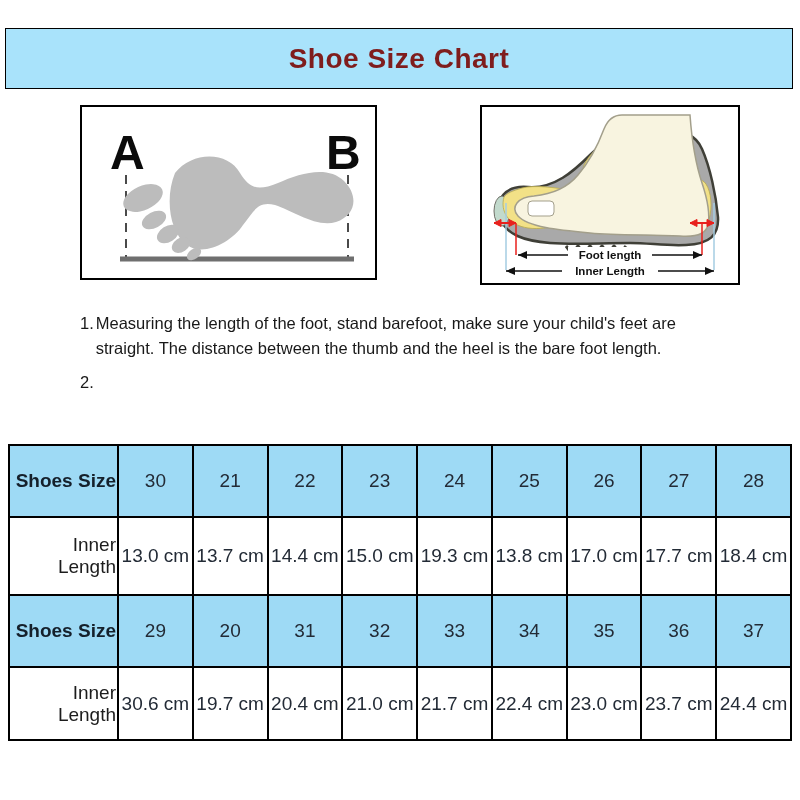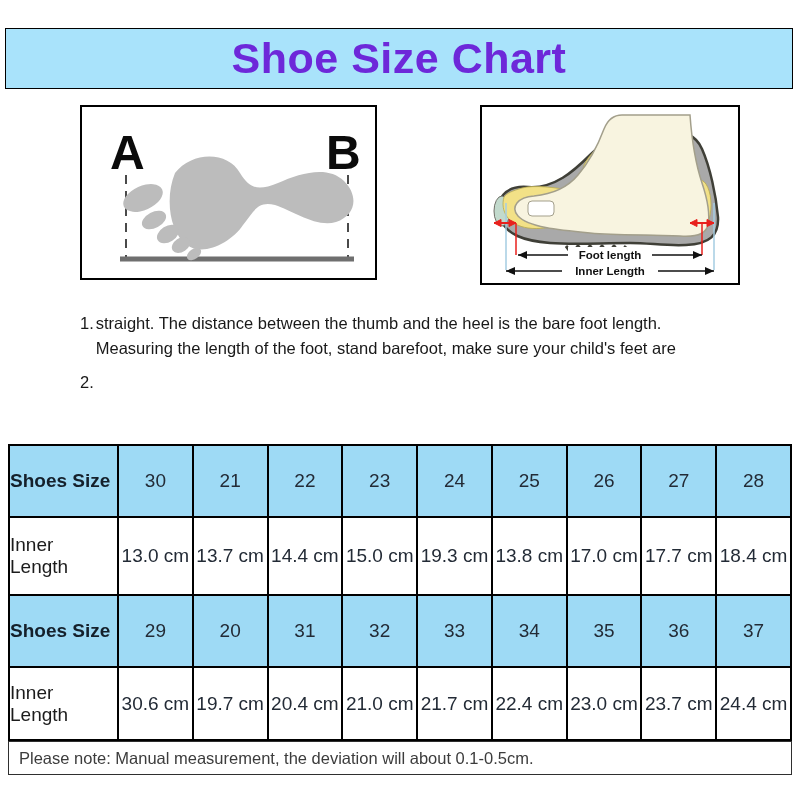--- a/index.html
+++ b/index.html
@@ -5,39 +5,39 @@
   html,body { margin:0; padding:0; background:#ffffff; }
   body { width:800px; height:800px; font-family:"Liberation Sans", sans-serif; }
   .page { position:relative; width:800px; height:800px; overflow:hidden; background:#fff; }
 
   
   .title-band {
     position:absolute; left:5px; top:28px; width:786px; height:59px;
     background:#a9e3fb; border:1px solid #000;
     display:flex; align-items:center; justify-content:center;
   }
-  .title-band h1 { margin:0; font-size:43px; font-weight:700; color:#6d28d9; letter-spacing:.5px; }
+  .title-band h1 { margin:0; font-size:28px; font-weight:700; color:#7f1d1d; letter-spacing:.5px; }
 
   
   .box { position:absolute; background:#fff; border:2px solid #000; box-sizing:content-box; }
   .foot-box { left:80px; top:105px; width:293px; height:171px; }
   .shoe-box { left:480px; top:105px; width:256px; height:176px; }
   .box svg { display:block; width:100%; height:100%; }
 
   
   .instr { position:absolute; left:80px; display:flex; font-size:16.5px; color:#191919; line-height:25px; white-space:nowrap; }
   .instr .num { flex:none; margin-right:2px; }
   .instr .line { display:block; }
   #instr1 { top:311px; }
   #instr2 { top:370px; }
 
   
   .size-table { position:absolute; left:8px; top:444px; width:784px; border-collapse:collapse; table-layout:fixed; }
   .size-table th, .size-table td { border:2px solid #000; font-size:19px; vertical-align:middle; }
-  .size-table th { text-align:left; padding-left:0; color:#15202b; }
+  .size-table th { text-align:right; padding-left:0; color:#15202b; }
   .size-table td { text-align:center; color:#232b36; font-weight:400; }
   .size-table tr.row-blue { background:#9edaf5; }
   .size-table tr.row-white { background:#ffffff; }
   .size-table tr.row-blue th { font-weight:700; }
   .size-table tr.row-white th { font-weight:400; color:#1c1c1c; }
   .size-table tr:nth-child(1) { height:72px; }
   .size-table tr:nth-child(2) { height:78px; }
   .size-table tr:nth-child(3) { height:72px; }
   .size-table tr:nth-child(4) { height:73px; }
   col.first { width:109px; }
@@ -134,22 +134,22 @@
         <polygon points="232,164 223,160 223,168" fill="#111"></polygon>
         <rect x="80" y="156" width="96" height="15" fill="#ffffff"></rect>
         <text x="128" y="168" text-anchor="middle" font-size="11.5" font-weight="700" fill="#111">Inner Length</text>
       </g>
     </svg>
   </div>
 
   <div class="instr" id="instr1">
     <span class="num">1.</span>
     <span class="instr-text">
+      <span class="line">Measuring the length of the foot, stand barefoot, make sure your child's feet are</span>
       <span class="line">straight. The distance between the thumb and the heel is the bare foot length.</span>
-      <span class="line">Measuring the length of the foot, stand barefoot, make sure your child's feet are</span>
     </span>
   </div>
   <div class="instr" id="instr2">
     <span class="num">2.</span>
     <span class="instr-text">
     </span>
   </div>
 
   <table class="size-table">
     <colgroup>
@@ -201,17 +201,14 @@
           <td>21.0 cm</td>
           <td>21.7 cm</td>
           <td>22.4 cm</td>
           <td>23.0 cm</td>
           <td>23.7 cm</td>
           <td>24.4 cm</td>
         </tr>
       </tbody>
   </table>
 
-  <div class="note-box">
-    <span>Please note: Manual measurement, the deviation will about 0.1-0.5cm.</span>
-  </div>
 
 </div>
 
 </body></html>

